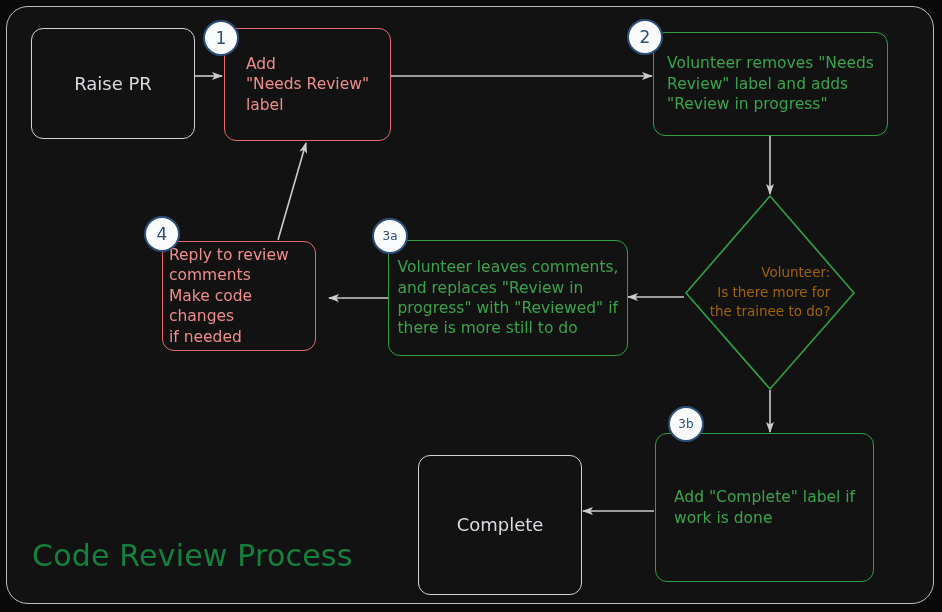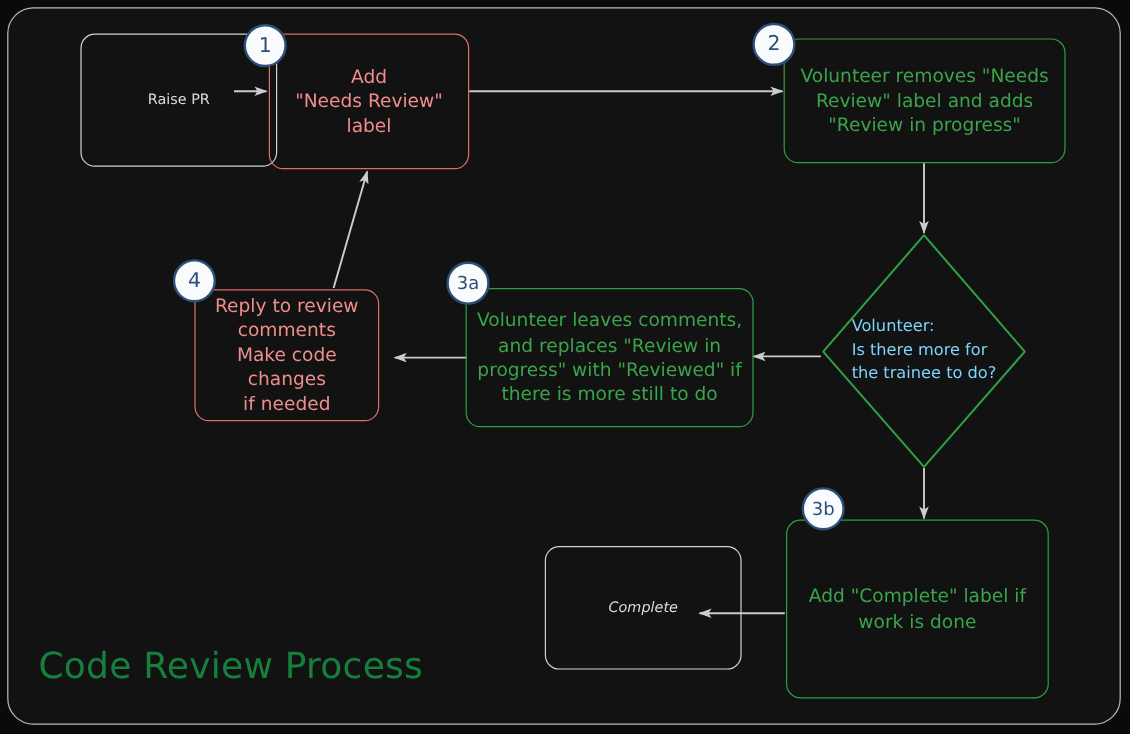--- a/index.html
+++ b/index.html
@@ -32,35 +32,33 @@
     width: 942px;
     height: 612px;
     pointer-events: none;
   }
   .node {
     position: absolute;
     box-sizing: border-box;
     display: flex;
     align-items: center;
     justify-content: center;
-    text-align: center;
     border-radius: 12px;
     border-width: 1.6px;
     border-style: solid;
     line-height: 1.32;
   }
   .node .label {
     white-space: pre-line;
     padding: 0 6px;
   }
   .node-plain {
     border-color: #cfd2d6;
     color: #d9dce0;
-    font-size: 12px;
-    margin-left: 36px;
+    font-size: 18px;
   }
   .node-red {
     border-color: #e06c6c;
     color: #ef8d8d;
     font-size: 15.5px;
   }
   .node-green {
     border-color: #2f9e44;
     color: #3aa34b;
     font-size: 15.5px;
@@ -69,43 +67,43 @@
     position: absolute;
   }
   .diamond-text {
     position: absolute;
     left: 0; top: 0;
     width: 100%;
     height: 100%;
     display: flex;
     align-items: center;
     justify-content: center;
-    text-align: left;
-    color: #7dd3fc;
+    text-align: right;
+    color: #a16207;
     font-size: 13.5px;
     line-height: 1.45;
     white-space: pre-line;
   }
   .badge {
     position: absolute;
     width: 36px;
     height: 36px;
     border-radius: 50%;
     background: #fafbfc;
     border: 2.2px solid #2c4f7c;
     color: #2c4f7c;
     display: flex;
     align-items: center;
     justify-content: center;
     font-size: 17px;
     font-family: "DejaVu Sans", sans-serif;
     box-sizing: border-box;
     z-index: 5;
   }
-  .badge.small { font-size: 15px; }
+  .badge.small { font-size: 12px; }
   #diagram-title {
     position: absolute;
     left: 32px;
     top: 538px;
     color: #15803d;
     font-size: 30px;
     letter-spacing: 0.2px;
   }
 </style>
 </head>
@@ -193,21 +191,21 @@
 comments
 Make code changes
 if needed</span>
   </div>
 
   <div class="node node-green" style="left:655px; top:433px; width:219px; height:149px;">
     <span class="label">Add "Complete" label if
 work is done</span>
   </div>
 
-  <div class="node node-plain" style="left:418px; top:455px; width:164px; height:103px;font-style:italic;">
+  <div class="node node-plain" style="left:418px; top:455px; width:164px; height:140px;">
     <span class="label">Complete</span>
   </div>
 
   <div class="badge" style="left:203px; top:20px;">
     <span>1</span>
   </div>
 
   <div class="badge" style="left:627px; top:19px;">
     <span>2</span>
   </div>

